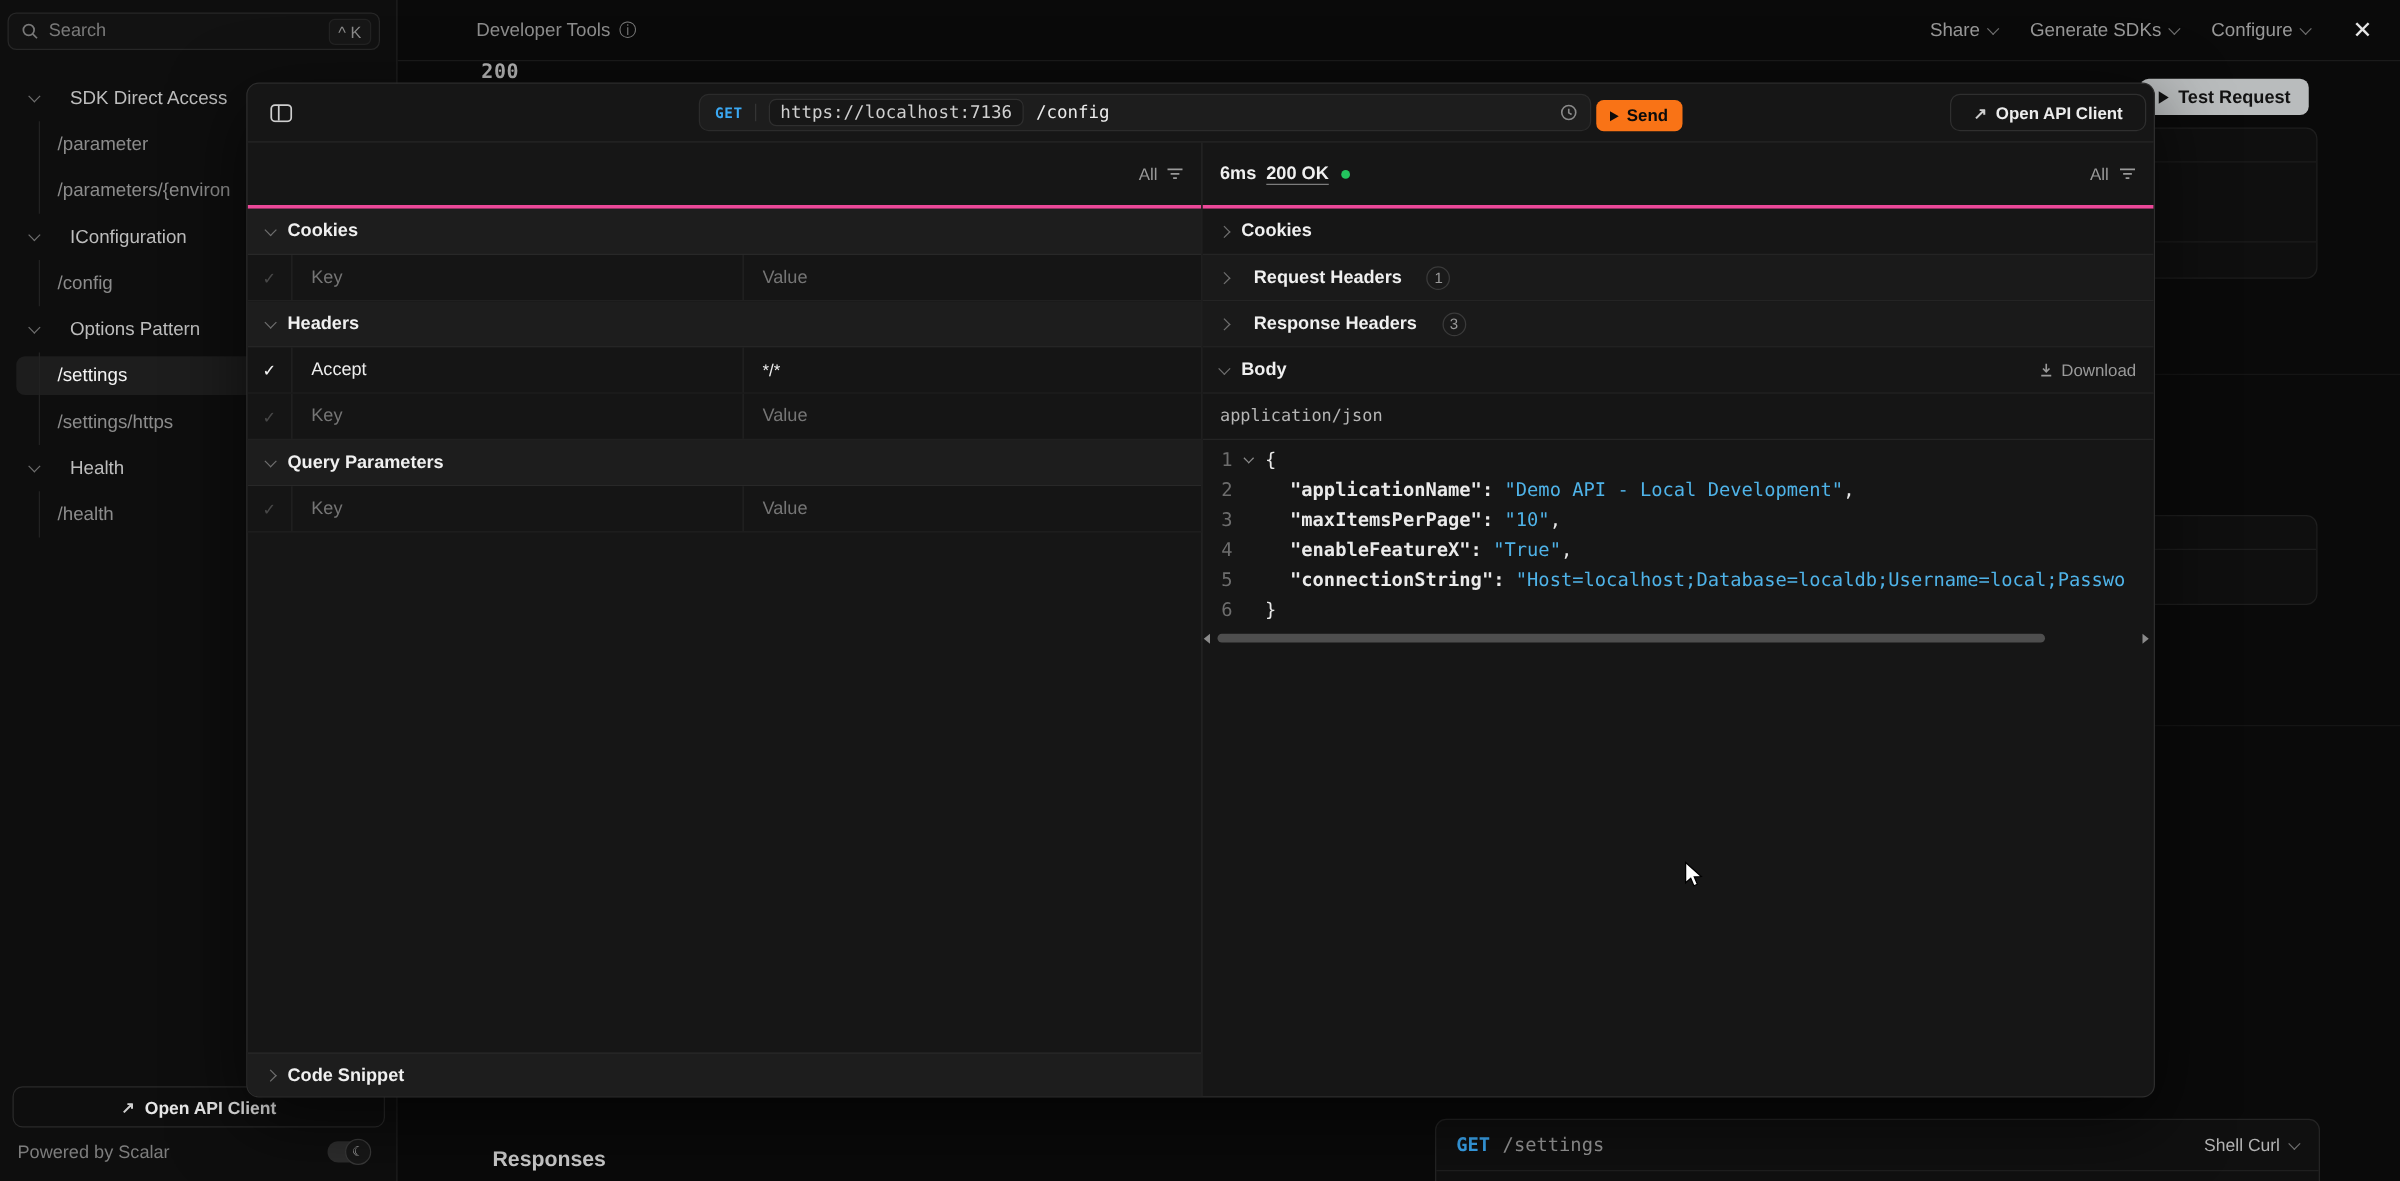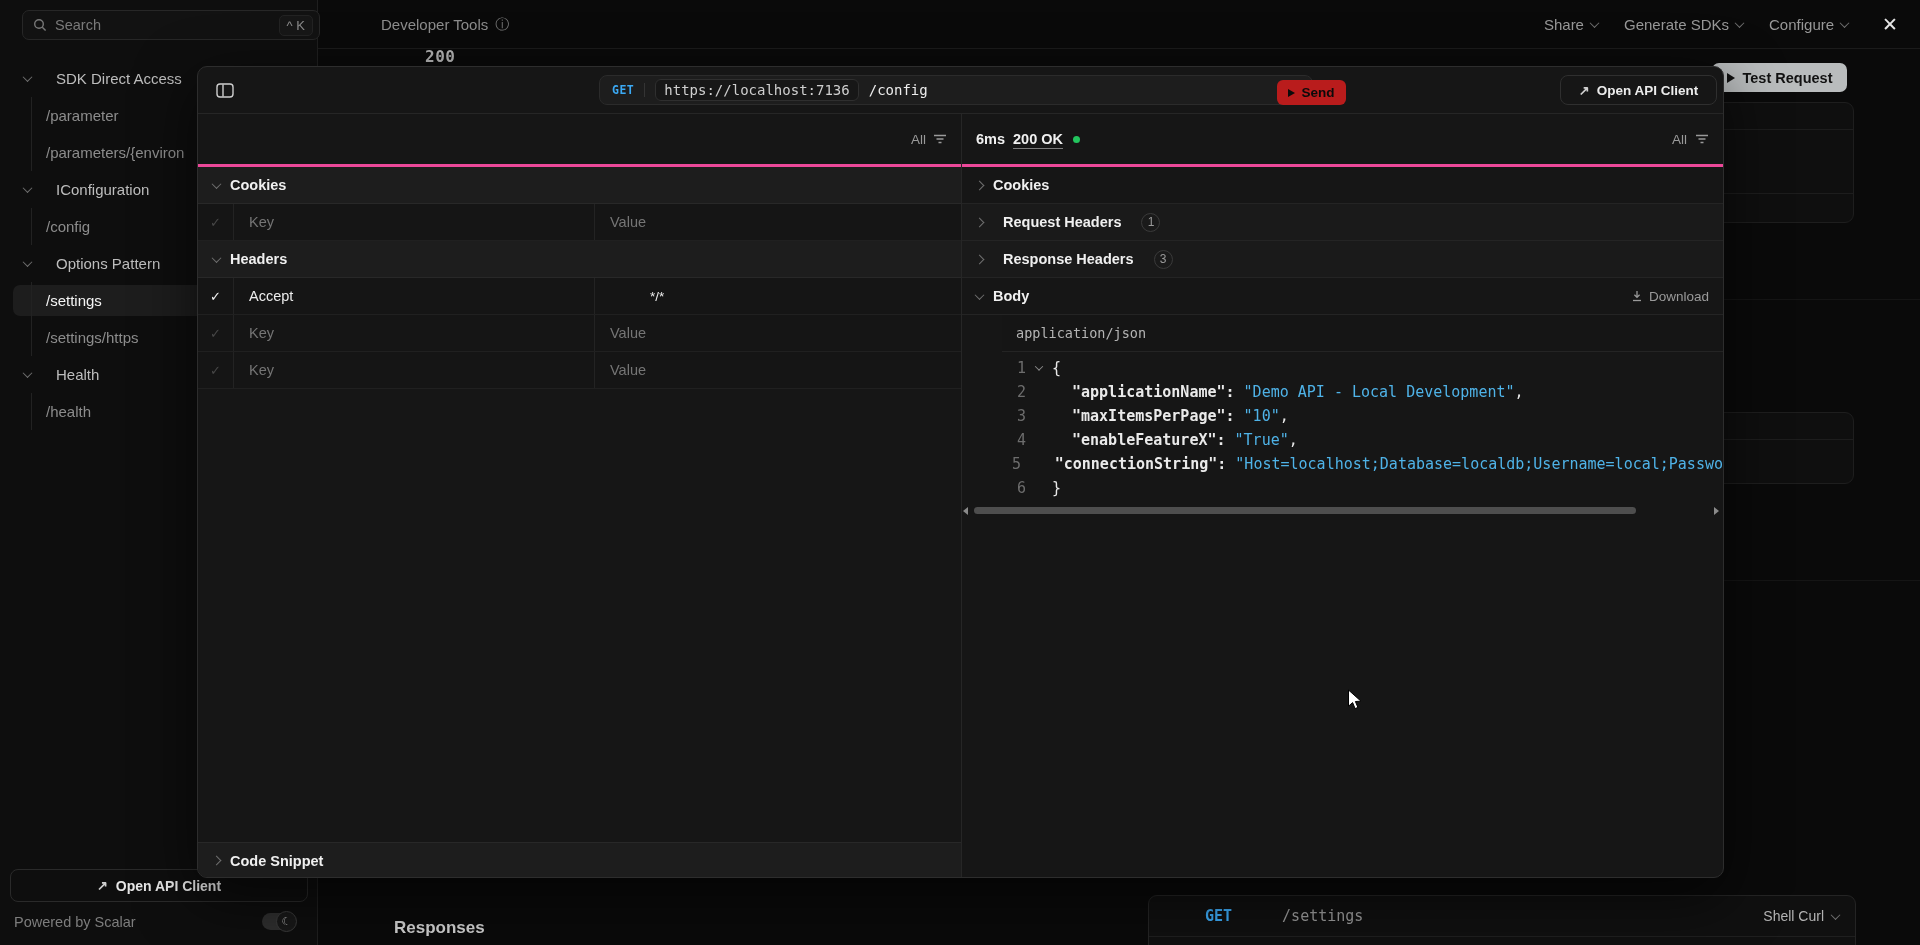--- a/index.html
+++ b/index.html
@@ -2,21 +2,21 @@
 <html><head>
 <meta charset="utf-8">
 <style>
   * { margin:0; padding:0; box-sizing:border-box; }
   html,body { background:#000; }
   #app{
     position:relative; width:1920px; height:945px; overflow:hidden;
     background:#0a0a0a; font-family:"Liberation Sans", sans-serif;
     color:#e8e8e8; -webkit-font-smoothing:antialiased;
   }
-  .mono{ font-family:"DejaVu Sans Mono", monospace;margin-left:40px; }
+  .mono{ font-family:"DejaVu Sans Mono", monospace; }
 
   
   .bg-topbar{ position:absolute; left:318px; top:0; right:0; height:49px;
     border-bottom:1px solid #1b1b1b; }
   .devtools{ position:absolute; left:63px; top:0; height:49px; display:flex; align-items:center; gap:7px;
     color:#8d8d8d; font-size:15px; }
   .info-glyph{ font-size:14px; color:#7a7a7a; }
   .topbar-right{ position:absolute; right:0; top:0; height:49px; display:flex; align-items:center; gap:26px; padding-right:22px; }
   .menu-item{ display:flex; align-items:center; gap:7px; color:#989898; font-size:15px; cursor:default; }
   .chev{ display:inline-block; width:7px; height:7px; border-right:1.6px solid currentColor; border-bottom:1.6px solid currentColor; }
@@ -43,21 +43,21 @@
   .example-card{ position:absolute; left:1148px; top:895px; width:708px; height:60px;
     background:#101010; border:1px solid #242424; border-radius:9px; z-index:1; }
   .example-head{ height:41px; border-bottom:1px solid #1f1f1f; display:flex; align-items:center; padding:0 16px; gap:10px; }
   .ex-method{ font-size:15px; font-weight:700; color:#3ba9f4; }
   .ex-path{ font-size:15px; color:#9a9a9a; }
   .ex-lang{ margin-left:auto; display:flex; align-items:center; gap:8px; color:#b3b3b3; font-size:14px; }
 
   
   .sidebar{ position:absolute; left:0; top:0; width:318px; height:945px;
     background:#0e0e0e; border-right:1px solid #1f1f1f; z-index:2; }
-  .searchbox{ position:absolute; left:22px; top:10px; width:298px; height:30px;
+  .searchbox{ position:absolute; left:6px; top:10px; width:298px; height:30px;
     background:#121212; border:1px solid #272727; border-radius:7px;
     display:flex; align-items:center; padding:0 6px 0 10px; gap:8px; }
   .searchbox input{ flex:1; background:transparent; border:none; outline:none; color:#d6d6d6; font-size:14.5px; font-family:inherit; }
   .searchbox input::placeholder{ color:#7a7a7a; }
   .kbd{ font-size:13px; color:#8a8a8a; background:#171717; border:1px solid #232323; border-radius:5px; padding:2px 7px; }
   .nav{ position:absolute; left:0; top:42px; width:318px; padding-top:18px; }
   .nav-group-row{ height:37px; display:flex; align-items:center; gap:25px; padding-left:24px; cursor:default; }
   .nav-group-row .glabel{ color:#bdbdbd; font-size:15px; font-weight:500; }
   .nav-children{ margin-left:31px; border-left:1px solid #222; }
   .nav-child{ position:relative; height:37px; display:flex; align-items:center; padding-left:14px;
@@ -85,21 +85,21 @@
   .pt-icon{ position:absolute; left:18px; top:16px; }
   .urlbar{ position:absolute; left:361px; top:8px; width:714px; height:30px;
     background:#1d1d1d; border:1px solid #2b2b2b; border-radius:8px;
     display:flex; align-items:center; padding:0 10px 0 12px; }
   .method{ font-size:11.5px; font-weight:700; color:#3ba9f4; letter-spacing:.5px; }
   .url-div{ width:1px; height:14px; background:#343434; margin:0 10px; }
   .server-box{ height:22px; display:flex; align-items:center; background:#171717;
     border:1px solid #2f2f2f; border-radius:6px; padding:0 8px; color:#cfcfcf; font-size:14px; }
   .path-txt{ margin-left:10px; color:#ececec; font-size:14px; }
   .spacer{ flex:1; }
-  .send-btn{ position:absolute; left:1079px; top:13px; width:69px; height:25px; background:#b91c1c;
+  .send-btn{ position:absolute; left:1079px; top:13px; width:69px; height:25px; background:#f97316;
     border-radius:6px; display:flex; align-items:center; justify-content:center; gap:6px;
     color:#0b0b0b; font-size:13.5px; font-weight:700; cursor:default; }
   .tri-s{ width:0; height:0; border-top:4.5px solid transparent; border-bottom:4.5px solid transparent; border-left:7px solid #0b0b0b; }
   .open-client{ position:absolute; left:1362px; top:8px; width:157px; height:30px;
     border:1px solid #2f2f2f; border-radius:8px; display:flex; align-items:center; justify-content:center;
     gap:7px; font-size:13.5px; font-weight:700; color:#ececec; cursor:default; }
 
   .modal-body{ display:flex; height:764px; }
   .req-panel{ position:relative; width:764px; border-right:1px solid #262626; overflow:hidden; }
   .res-panel{ position:relative; flex:1; overflow:hidden; }
@@ -365,20 +365,24 @@
               <span>✓</span>
             </div>
           <div class="cell-key">
               <input placeholder="Key" style="">
             </div>
           <div class="cell-val">
               <input placeholder="Value" style="">
             </div>
         </div>
 
+        <div class="sec-row">
+          <span class="chev down dim"></span>
+          <span class="slabel">Query Parameters</span>
+        </div>
         <div class="kv-row">
           <div class="cb">
               <span>✓</span>
             </div>
           <div class="cell-key">
               <input placeholder="Key" style="">
             </div>
           <div class="cell-val">
               <input placeholder="Value" style="">
             </div>

